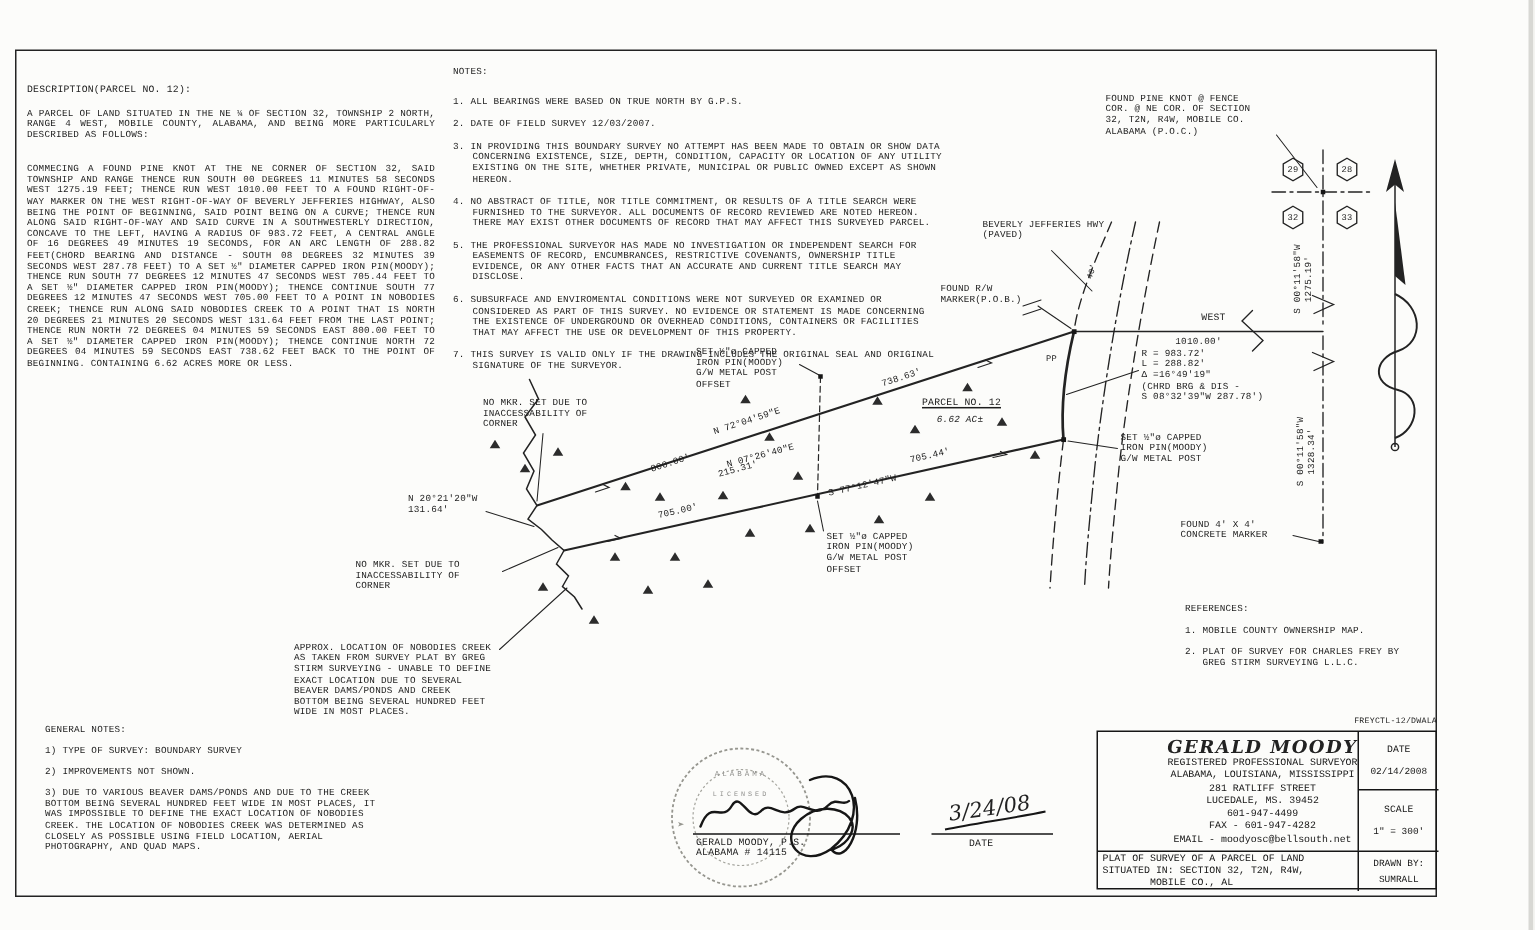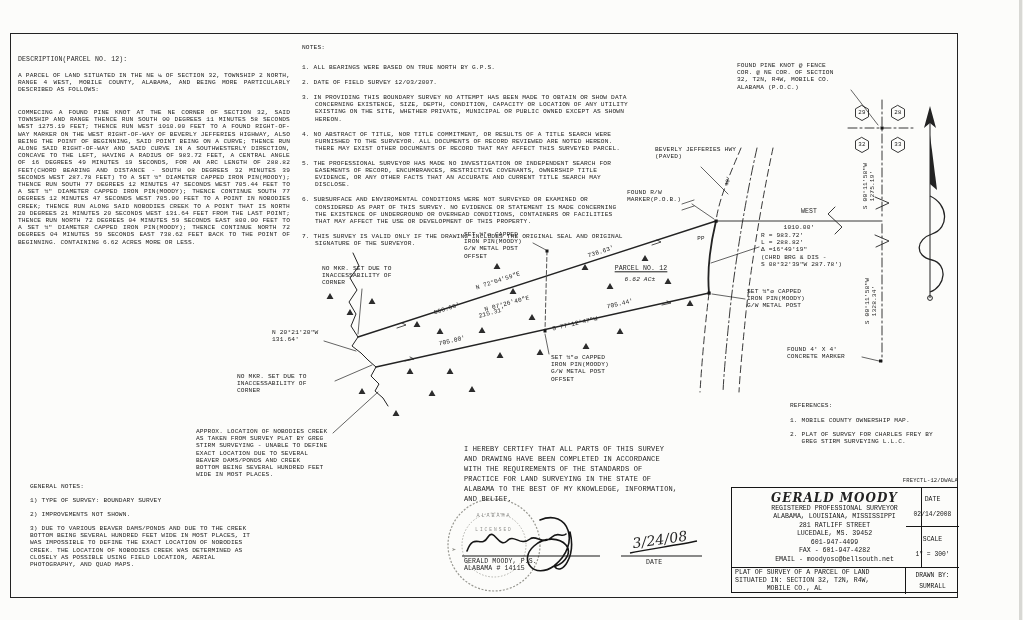--- a/index.html
+++ b/index.html
@@ -228,36 +228,30 @@
     <div>1. MOBILE COUNTY OWNERSHIP MAP.</div>
     <div>2. PLAT OF SURVEY FOR CHARLES FREY BY
 &nbsp;&nbsp;&nbsp;GREG STIRM SURVEYING L.L.C.</div>
   </div>
 
   <div class="t" style="left:30px;top:483px;">GENERAL NOTES:</div>
   <div class="t" style="left:30px;top:497px;">1) TYPE OF SURVEY: BOUNDARY SURVEY</div>
   <div class="t" style="left:30px;top:511px;">2) IMPROVEMENTS NOT SHOWN.</div>
   <div class="t" style="left:30px;top:525px;width:230px;">3) DUE TO VARIOUS BEAVER DAMS/PONDS AND DUE TO THE CREEK BOTTOM BEING SEVERAL HUNDRED FEET WIDE IN MOST PLACES, IT WAS IMPOSSIBLE TO DEFINE THE EXACT LOCATION OF NOBODIES CREEK. THE LOCATION OF NOBODIES CREEK WAS DETERMINED AS CLOSELY AS POSSIBLE USING FIELD LOCATION, AERIAL PHOTOGRAPHY, AND QUAD MAPS.</div>
 
-  <div class="t" style="left:464px;top:444px;font-size:7px;line-height:10px;">I HEREBY CERTIFY THAT ALL PARTS OF THIS SURVEY
-AND DRAWING HAVE BEEN COMPLETED IN ACCORDANCE
-WITH THE REQUIREMENTS OF THE STANDARDS OF
-PRACTICE FOR LAND SURVEYING IN THE STATE OF
-ALABAMA TO THE BEST OF MY KNOWLEDGE, INFORMATION,
-AND BELIEF.</div>
   <div class="t seal-txt ctr" style="left:494px;top:517px;font-size:5px;">ALABAMA</div>
   <div class="t seal-txt ctr" style="left:494px;top:530px;font-size:4.5px;">LICENSED</div>
   <div class="t" style="left:464px;top:558px;font-size:6.5px;">GERALD MOODY, P.S.
 ALABAMA # 14115</div>
   <div class="t script ctr" style="left:660px;top:540px;transform:translate(-50%,-50%) rotate(-8deg);">3/24/08</div>
   <div class="t" style="left:646px;top:559px;font-size:6.5px;">DATE</div>
 
   <div class="t" style="left:808px;top:477px;width:150px;text-align:right;font-size:5.5px;">FREYCTL-12/DWALA</div>
   <div class="tb" style="left:731px;top:487px;width:227px;height:106px;z-index:3;">
-    <div class="cell" style="left:16px;top:0;width:174px;height:79px;border-right:1.6px solid #161616;">
+    <div class="cell" style="left:0;top:0;width:174px;height:79px;border-right:1.6px solid #161616;align-items:flex-end;">
       <div class="script" style="font-weight:bold;font-size:12px;letter-spacing:1px;">GERALD MOODY</div>
       <div style="font-size:6.6px;line-height:8.4px;text-align:center;">
         <div>REGISTERED PROFESSIONAL SURVEYOR</div>
         <div>ALABAMA, LOUISIANA, MISSISSIPPI</div>
         <div>281 RATLIFF STREET</div>
         <div>LUCEDALE, MS. 39452</div>
         <div>601-947-4499</div>
         <div>FAX - 601-947-4282</div>
         <div>EMAIL - moodyosc@bellsouth.net</div>
       </div>

